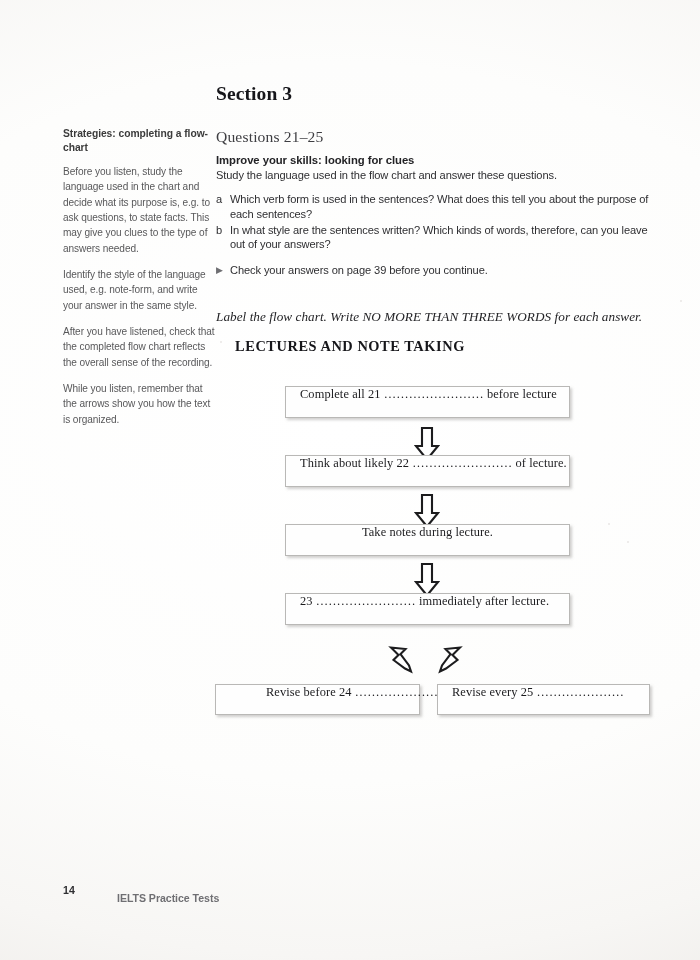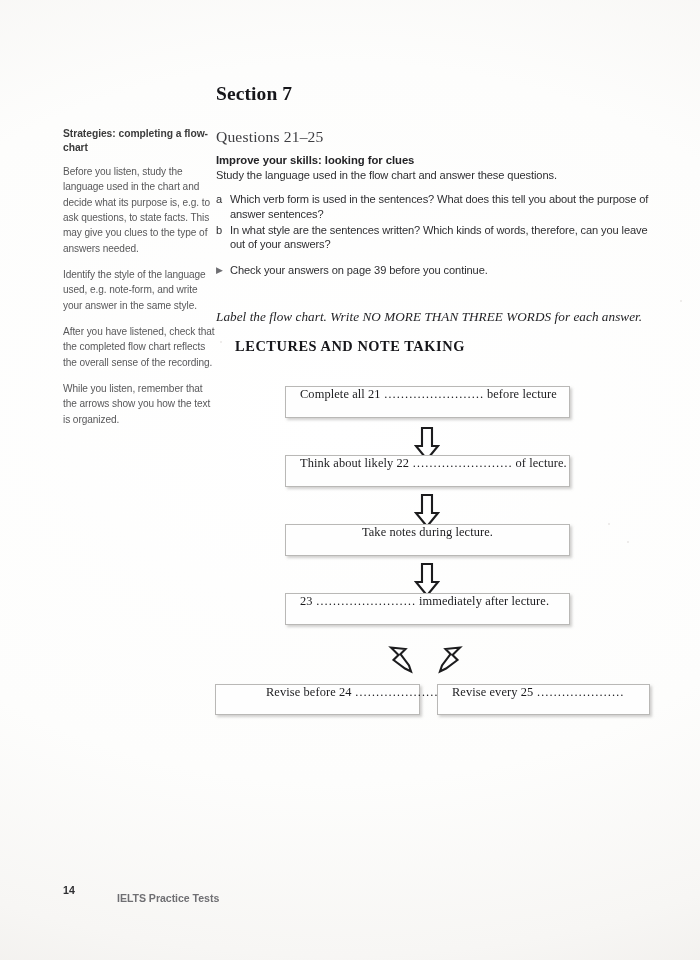--- a/index.html
+++ b/index.html
@@ -204,28 +204,28 @@
 
   <div class="sidebar">
     <div class="sidebar-title">Strategies: completing a flow-chart</div>
     <div class="sidebar-para">Before you listen, study the language used in the chart and decide what its purpose is, e.g. to ask questions, to state facts. This may give you clues to the type of answers needed.</div>
     <div class="sidebar-para">Identify the style of the language used, e.g. note-form, and write your answer in the same style.</div>
     <div class="sidebar-para">After you have listened, check that the completed flow chart reflects the overall sense of the recording.</div>
     <div class="sidebar-para">While you listen, remember that the arrows show you how the text is organized.</div>
   </div>
 
   <div class="main">
-    <h1 class="section-title">Section 7</h1>
+    <h1 class="section-title">Section 3</h1>
     <div class="questions-line">Questions 21–25</div>
     <div class="skills-heading">Improve your skills: looking for clues</div>
     <div class="skills-sub">Study the language used in the flow chart and answer these questions.</div>
 
     <div class="qrow">
       <span class="marker">a</span>
-      <span class="qtext">Which verb form is used in the sentences? What does this tell you about the purpose of answer sentences?</span>
+      <span class="qtext">Which verb form is used in the sentences? What does this tell you about the purpose of each sentences?</span>
     </div>
     <div class="qrow">
       <span class="marker">b</span>
       <span class="qtext">In what style are the sentences written? Which kinds of words, therefore, can you leave out of your answers?</span>
     </div>
 
     <div class="checkrow">
       <span class="tri">▶</span>
       <span>Check your answers on page 39 before you continue.</span>
     </div>

